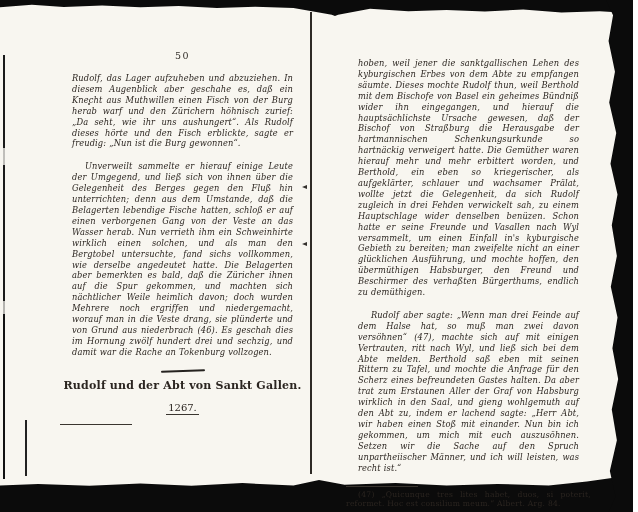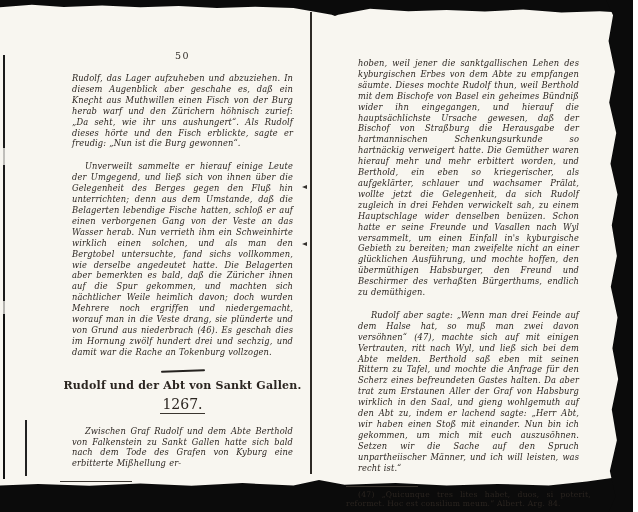--- a/index.html
+++ b/index.html
@@ -57,23 +57,23 @@
     letter-spacing:0.1px; word-spacing:0.4px;font-style:italic;
   }
   p.body.indent { text-indent:13px; }
 
   .section-divider {
     width:44px; height:2px; background:#262320; margin:11px auto 7px auto;
     transform:skewY(-2deg); border-radius:1px;
   }
   .section-heading {
     text-align:center; font-weight:bold; font-size:11px; line-height:14px;
-    margin:0 0 3px 0; white-space:nowrap; letter-spacing:0.2px;
+    margin:0 0 9px 0; white-space:nowrap; letter-spacing:0.2px;
   }
-  .section-date { text-align:center; font-size:14px; margin:0 0 9px 0; }
+  .section-date { text-align:center; font-size:10px; margin:0 0 9px 0; }
   .section-date span { display:inline-block; border-bottom:1px solid #3a352f; padding:0 2px 1px 2px; }
 
   .footnote-rule { width:72px; border-top:1px solid #3a352f; margin:7px 0 3px 0; }
   p.footnote {
     margin:0; text-align:justify; font-size:7.6px; line-height:9.8px;
     letter-spacing:0.25px;
   }
   p.footnote.indent { text-indent:12px; }
   .signature { text-align:center; font-size:8.6px; margin-top:4px; letter-spacing:2px; }
 </style>
@@ -95,21 +95,20 @@
   <div class="page page-left">
     <div class="pagenum">50</div>
     <p class="body">Rudolf, das Lager aufzuheben und abzuziehen. In diesem Augenblick aber geschahe es, daß ein Knecht aus Muthwillen einen Fisch von der Burg herab warf und den Zürichern höhnisch zurief: „Da seht, wie ihr uns aushungert“. Als Rudolf dieses hörte und den Fisch erblickte, sagte er freudig: „Nun ist die Burg gewonnen“.</p>
     <p class="body indent">Unverweilt sammelte er hierauf einige Leute der Umgegend, und ließ sich von ihnen über die Gelegenheit des Berges gegen den Fluß hin unterrichten; denn aus dem Umstande, daß die Belagerten lebendige Fische hatten, schloß er auf einen verborgenen Gang von der Veste an das Wasser herab. Nun verrieth ihm ein Schweinhirte wirklich einen solchen, und als man den Bergtobel untersuchte, fand sichs vollkommen, wie derselbe angedeutet hatte. Die Belagerten aber bemerkten es bald, daß die Züricher ihnen auf die Spur gekommen, und machten sich nächtlicher Weile heimlich davon; doch wurden Mehrere noch ergriffen und niedergemacht, worauf man in die Veste drang, sie plünderte und von Grund aus niederbrach (46). Es geschah dies im Hornung zwölf hundert drei und sechzig, und damit war die Rache an Tokenburg vollzogen.</p>
 
     <div class="section-divider"></div>
     <h2 class="section-heading">Rudolf und der Abt von Sankt Gallen.</h2>
     <div class="section-date">
       <span>1267.</span>
     </div>
-    <p class="body indent">Zwischen Graf Rudolf und dem Abte Berthold von Falkenstein zu Sankt Gallen hatte sich bald nach dem Tode des Grafen von Kyburg eine erbitterte Mißhellung er-</p>
 
     <div class="footnote-rule"></div>
   </div>
 
   <div class="page page-right">
     <p class="body">hoben, weil jener die sanktgallischen Lehen des kyburgischen Erbes von dem Abte zu empfangen säumte. Dieses mochte Rudolf thun, weil Berthold mit dem Bischofe von Basel ein geheimes Bündniß wider ihn eingegangen, und hierauf die hauptsächlichste Ursache gewesen, daß der Bischof von Straßburg die Herausgabe der hartmannischen Schenkungsurkunde so hartnäckig verweigert hatte. Die Gemüther waren hierauf mehr und mehr erbittert worden, und Berthold, ein eben so kriegerischer, als aufgeklärter, schlauer und wachsamer Prälat, wollte jetzt die Gelegenheit, da sich Rudolf zugleich in drei Fehden verwickelt sah, zu einem Hauptschlage wider denselben benüzen. Schon hatte er seine Freunde und Vasallen nach Wyl versammelt, um einen Einfall in's kyburgische Gebieth zu bereiten; man zweifelte nicht an einer glücklichen Ausführung, und mochte hoffen, den übermüthigen Habsburger, den Freund und Beschirmer des verhaßten Bürgerthums, endlich zu demüthigen.</p>
     <p class="body indent">Rudolf aber sagte: „Wenn man drei Feinde auf dem Halse hat, so muß man zwei davon versöhnen“ (47), machte sich auf mit einigen Vertrauten, ritt nach Wyl, und ließ sich bei dem Abte melden. Berthold saß eben mit seinen Rittern zu Tafel, und mochte die Anfrage für den Scherz eines befreundeten Gastes halten. Da aber trat zum Erstaunen Aller der Graf von Habsburg wirklich in den Saal, und gieng wohlgemuth auf den Abt zu, indem er lachend sagte: „Herr Abt, wir haben einen Stoß mit einander. Nun bin ich gekommen, um mich mit euch auszusöhnen. Setzen wir die Sache auf den Spruch unpartheiischer Männer, und ich will leisten, was recht ist.“</p>
 
     <div class="footnote-rule"></div>
     <p class="footnote indent">(47) „Quicunque tres lites habet, duos, si poterit, reformet. Hoc est consilium meum.“ Albert. Arg. 84.</p>

